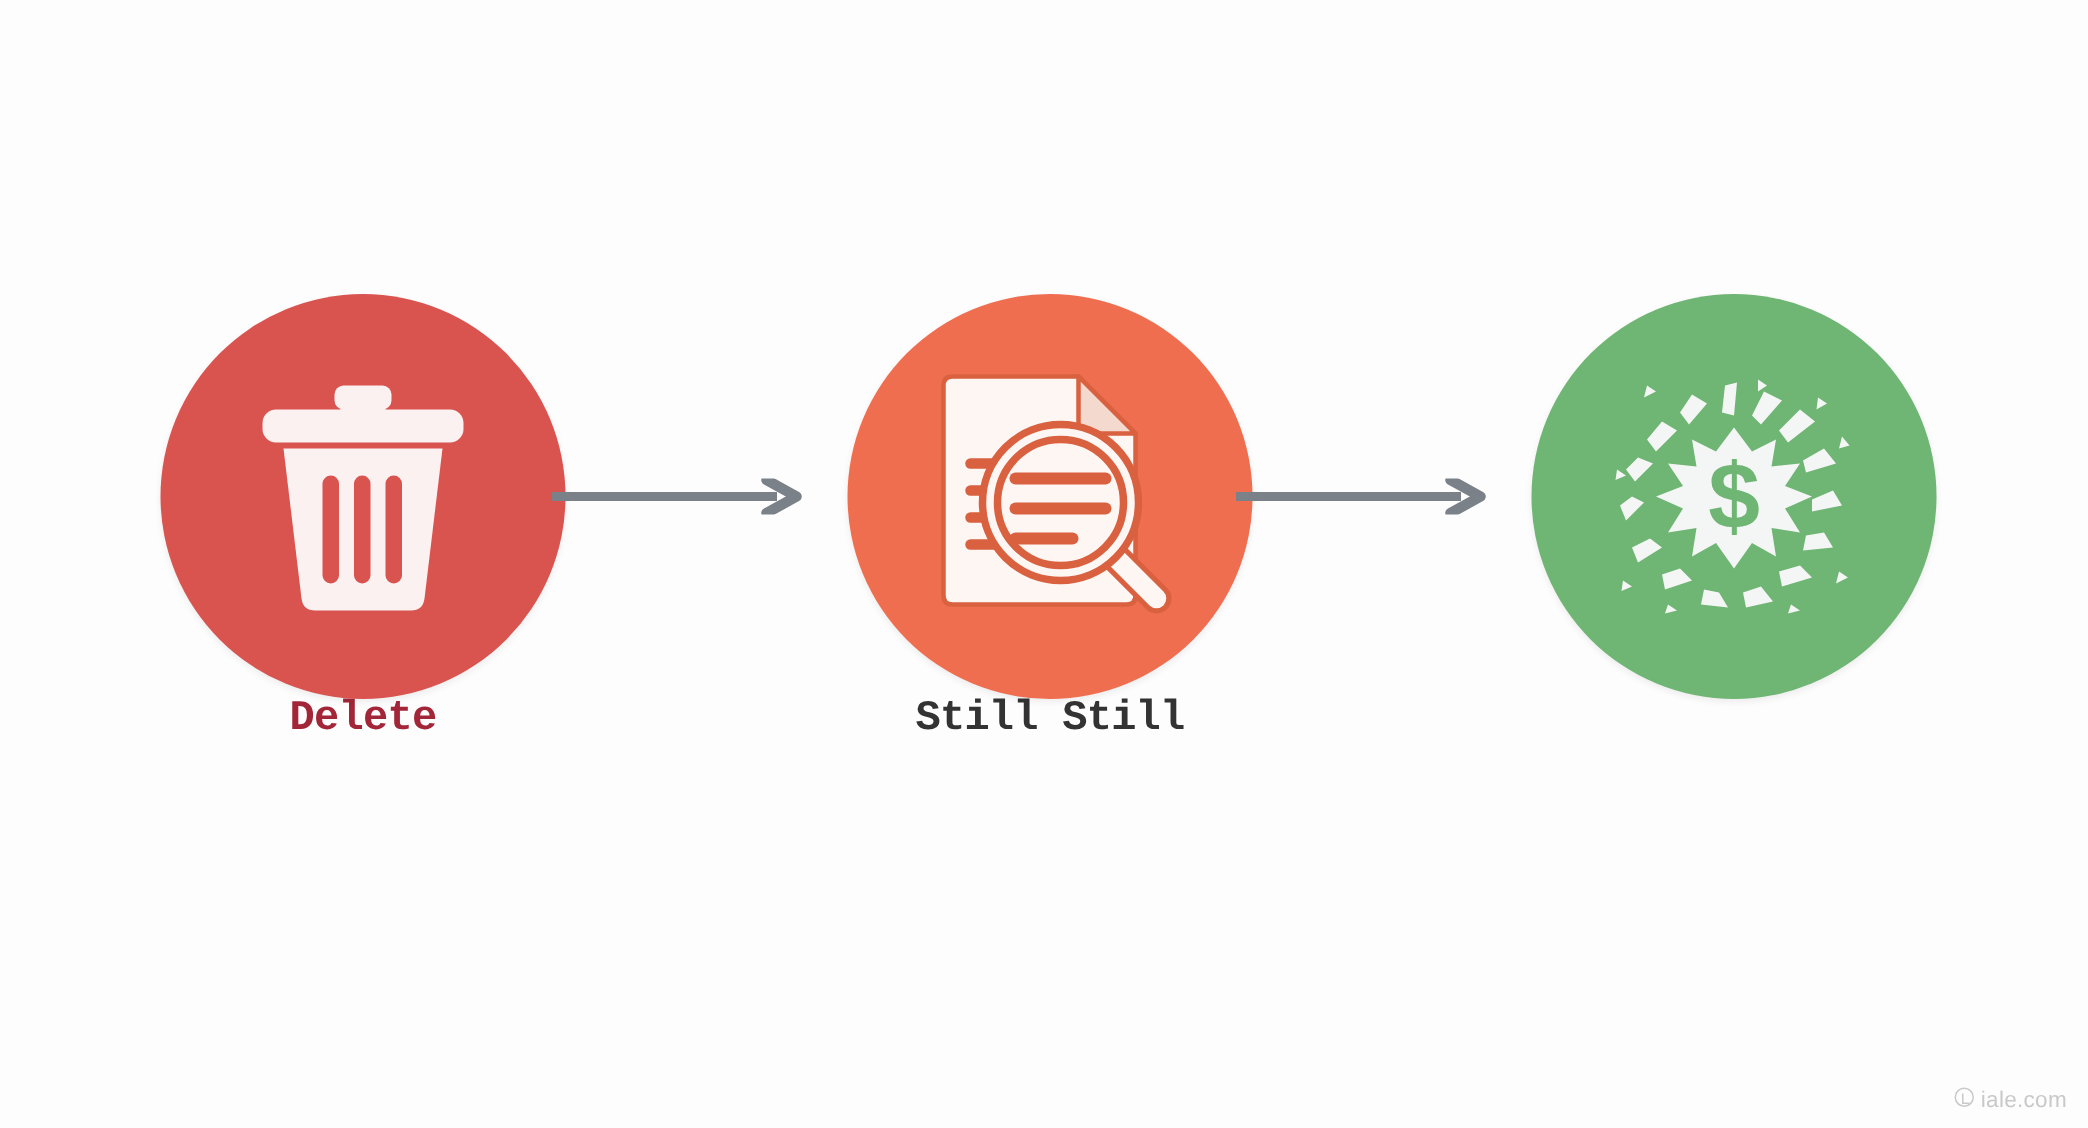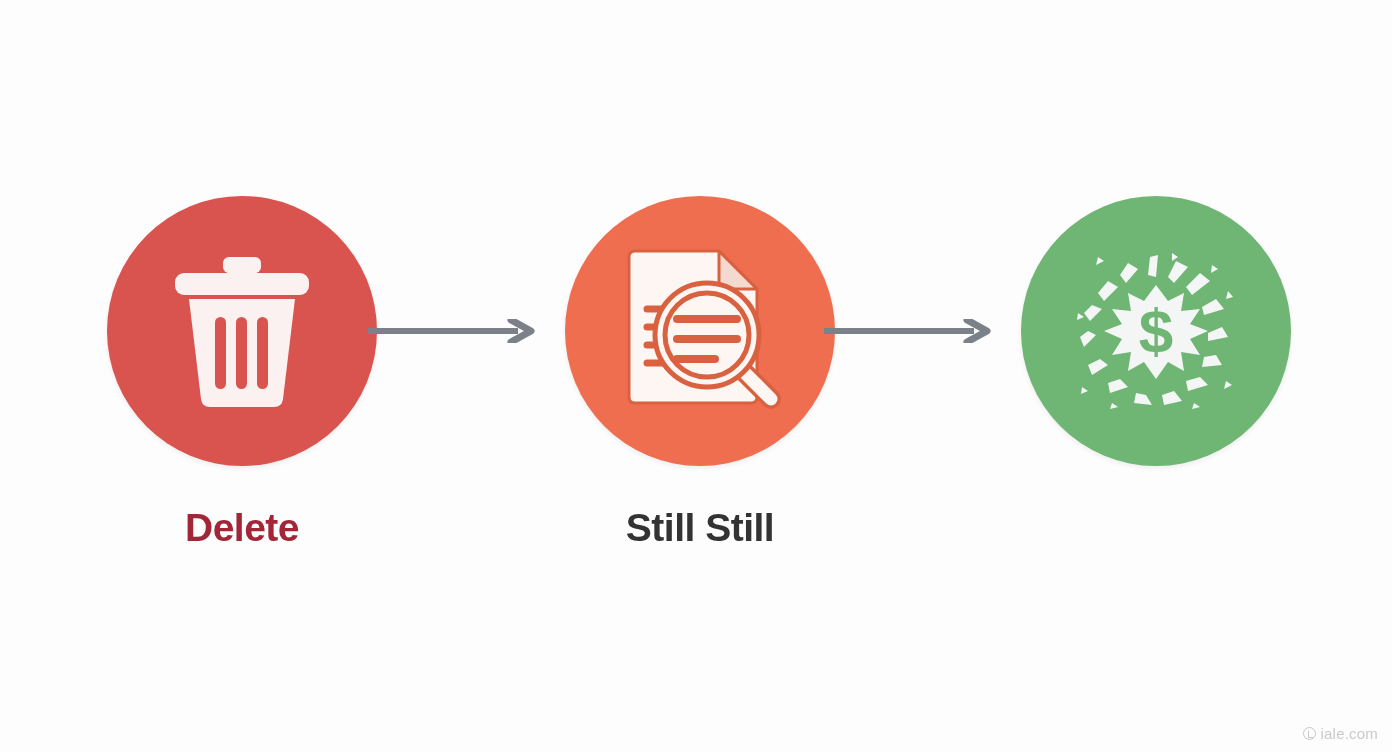--- a/index.html
+++ b/index.html
@@ -42,26 +42,26 @@
     position:relative;
     box-shadow:0 2px 5px rgba(0,0,0,0.07);
   }
   .circle.red    { background:#d9534f; }
   .circle.orange { background:#ef6e50; }
   .circle.green  { background:#6fb573; }
 
   .circle svg { display:block; }
 
   .step-label {
-    margin-top:42px;
-    font-size:39px;
+    font-size:28px;
     font-weight:bold;
     letter-spacing:-0.5px;
     line-height:1;
     white-space:nowrap;
+    font-family:Liberation Mono, monospace;
   }
   .label-delete { color:#a32638; }
   .label-dark   { color:#333333; }
 
   
   .arrow {
     position:absolute;
     top:319px;
     height:24px;
   }
@@ -69,21 +69,20 @@
   .arrow-2 { left:824px; width:168px; }
 
   
   .watermark {
     position:absolute;
     right:14px; bottom:10px;
     font-size:15px;
     color:#c9c9c9;
     letter-spacing:0.2px;
     display:flex;
-    align-items:center;
     gap:5px;
     user-select:none;
   }
   .watermark-mark {
     display:inline-block;
     width:13px; height:13px;
     border:1.6px solid #c9c9c9;
     border-radius:50%;
     position:relative;
     margin-right:0px;

